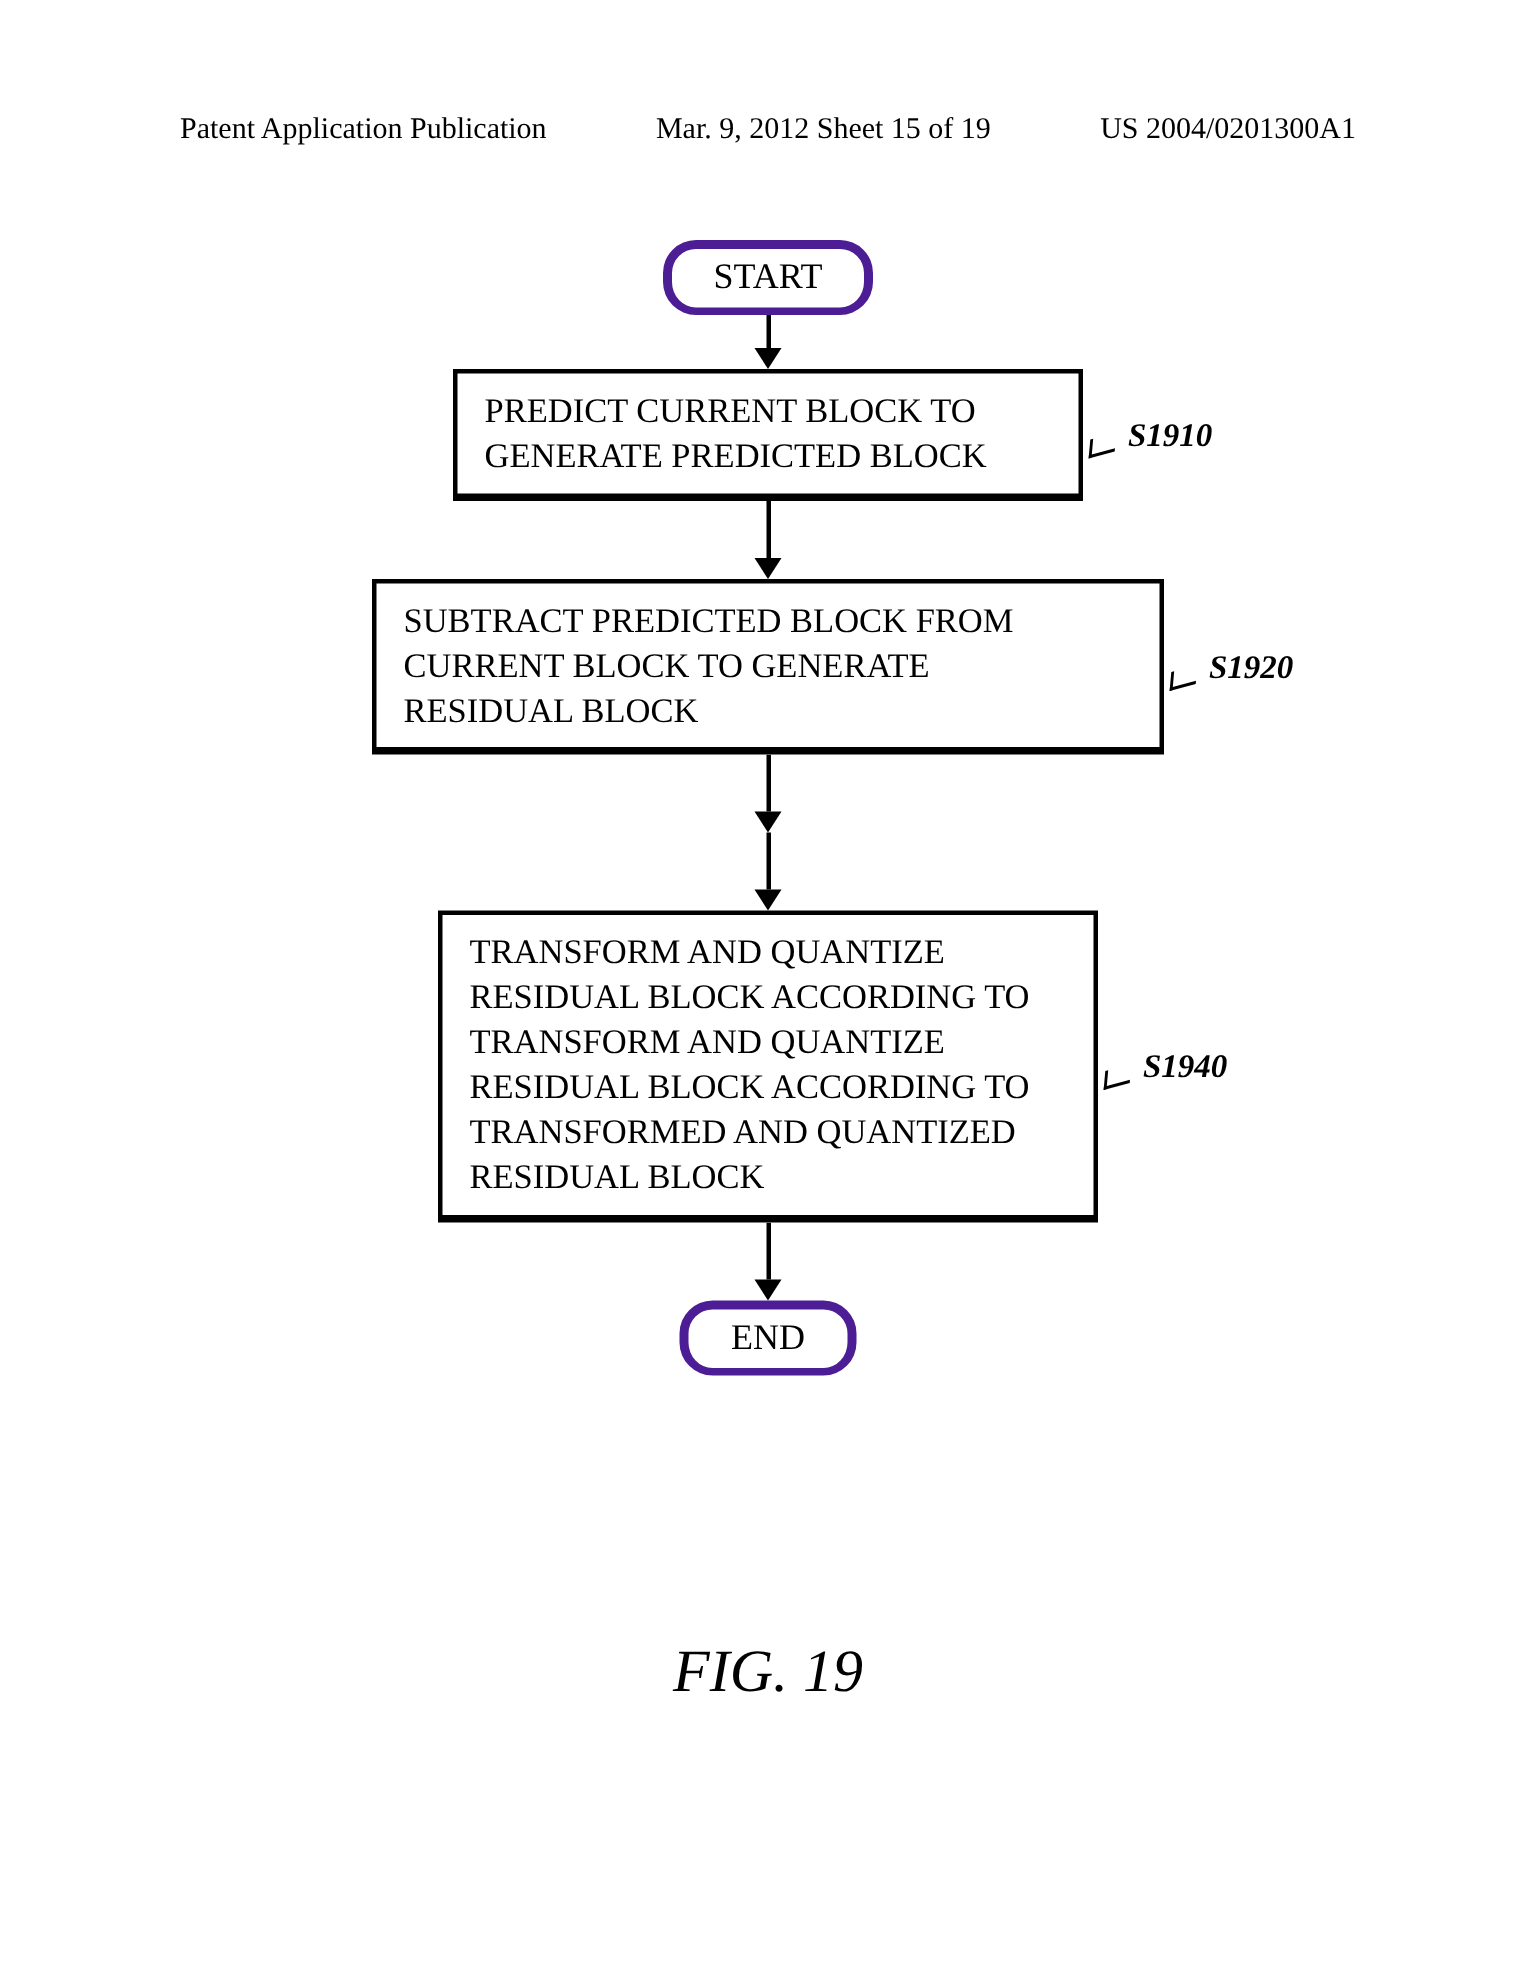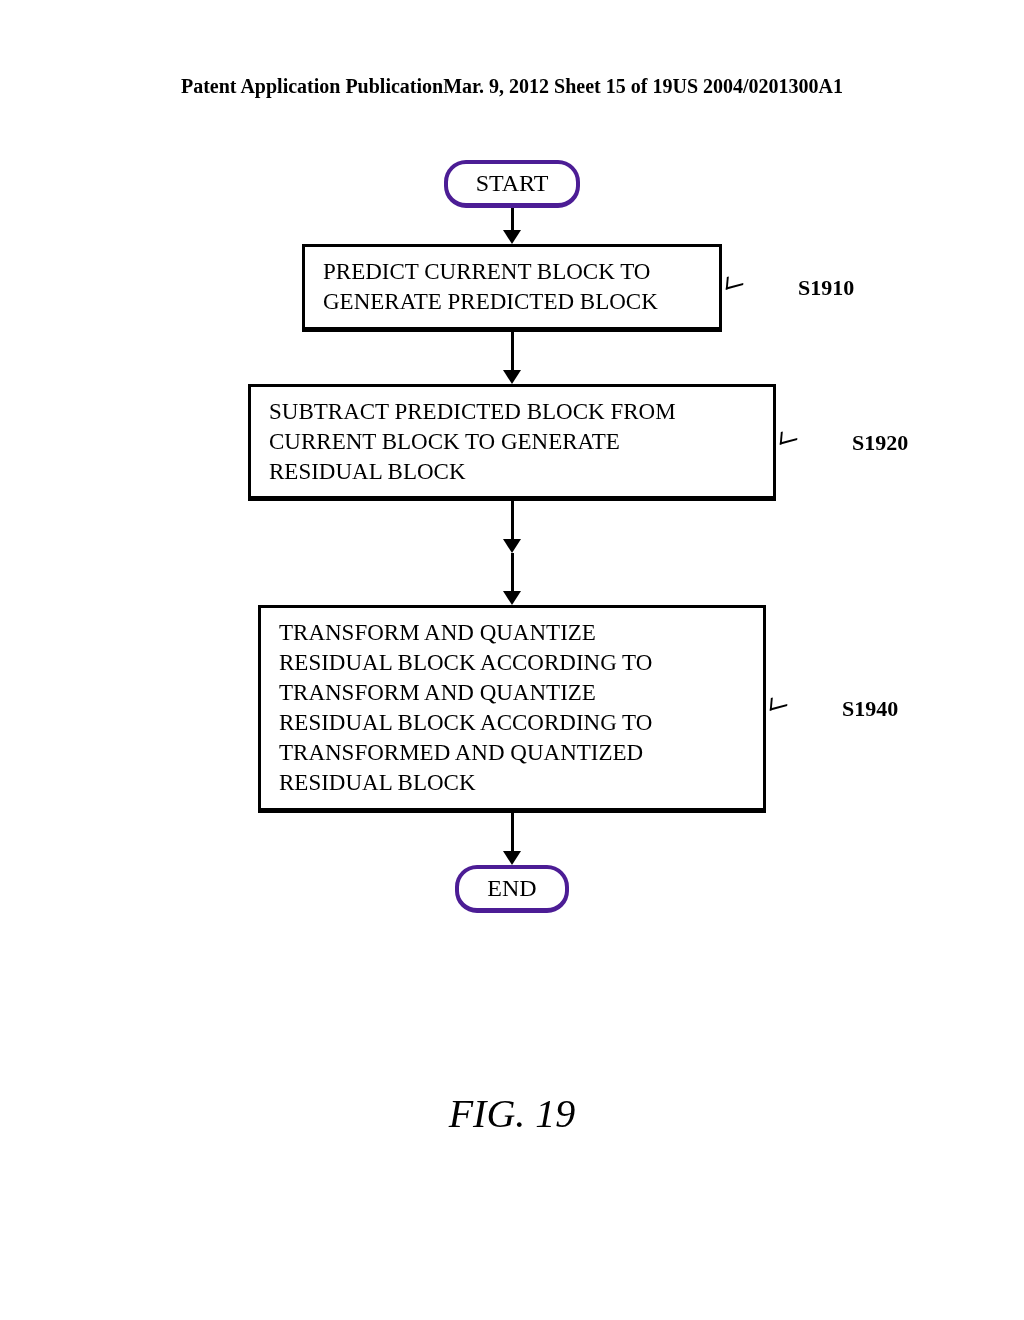--- a/index.html
+++ b/index.html
@@ -13,36 +13,36 @@
       background: white;
       font-family: "Times New Roman", Times, serif;
       position: relative;
     }
     .header {
       position: absolute;
       top: 75px;
       left: 0;
       right: 0;
       display: flex;
-      justify-content: center;
+      justify-content: space-between;
       padding: 0 120px;
       font-size: 20px;
-      font-weight: bold;
+      font-weight: normal;
     }
     .flowchart {
       position: absolute;
       top: 160px;
       left: 0;
       right: 0;
       display: flex;
       flex-direction: column;
       align-items: center;
     }
     .terminal {
-      border: 4px solid #4c1d95;
+      border: 6px solid #4c1d95;
       border-radius: 22px;
       padding: 6px 28px;
       font-size: 24px;
       font-family: "Times New Roman", Times, serif;
       text-align: center;
       background: white;
     }
     .terminal-bottom {
       border-bottom-width: 5px;
     }
@@ -58,26 +58,26 @@
       position: relative;
     }
     .process-wrapper {
       position: relative;
       display: flex;
       align-items: center;
     }
     .step-label {
       position: absolute;
       left: 100%;
+      font-style: italic;
       font-weight: bold;
       font-size: 22px;
       white-space: nowrap;
       display: flex;
-      align-items: flex-start;
-      gap: 46px;
+      align-items: flex-end;
     }
     .tick {
       display: inline-block;
       width: 18px;
       height: 12px;
       border-left: 2px solid black;
       border-bottom: 2px solid black;
       transform: rotate(-15deg) skewX(-20deg);
       margin-right: 8px;
       margin-left: 4px;
@@ -157,21 +157,21 @@
     <div class="arrow-head"></div>
   </div>
 
 
   <div class="arrow">
     <div class="arrow-line" style="height:38px"></div>
     <div class="arrow-head"></div>
   </div>
 
   <div class="process-wrapper">
-    <div class="process" style="width:508px">
+    <div class="process" style="width:440px">
       <span>TRANSFORM AND QUANTIZE<br>RESIDUAL BLOCK ACCORDING TO<br>TRANSFORM AND QUANTIZE<br>RESIDUAL BLOCK ACCORDING TO<br>TRANSFORMED AND QUANTIZED<br>RESIDUAL BLOCK</span>
     </div>
     <div class="step-label">
       <span class="tick"></span>
       <span>S1940</span>
     </div>
   </div>
 
   <div class="arrow">
     <div class="arrow-line" style="height:38px"></div>

